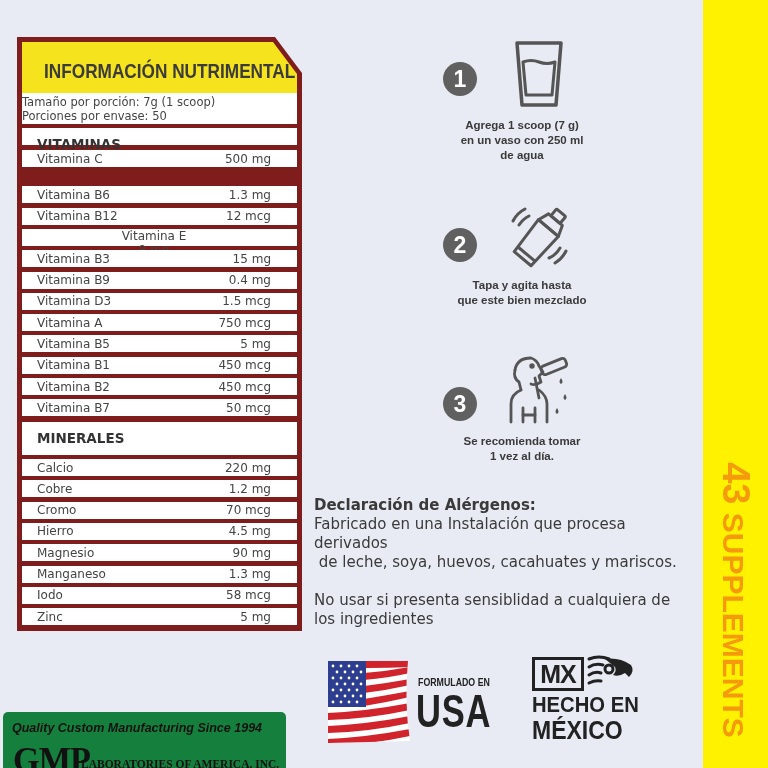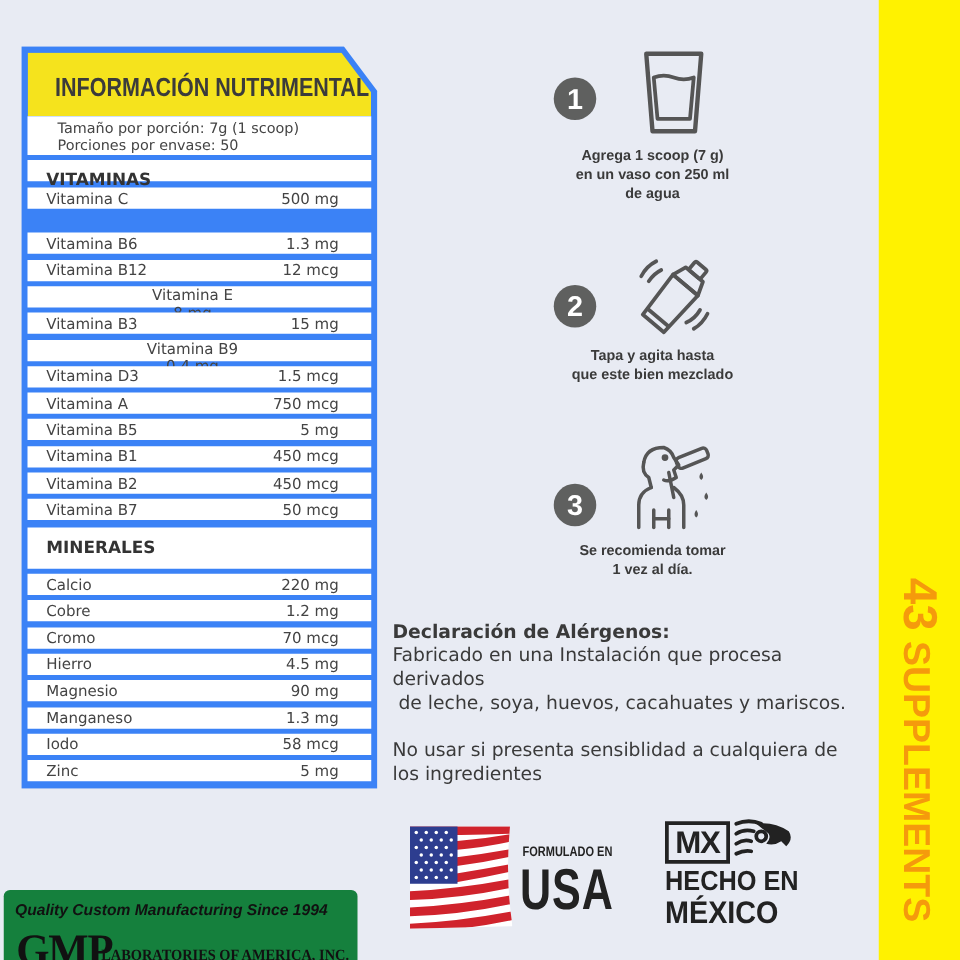--- a/index.html
+++ b/index.html
@@ -5,38 +5,38 @@
   html, body { margin: 0; padding: 0; }
   body {
     width: 768px; height: 768px; overflow: hidden; position: relative;
     background: #e8ebf3;
     font-family: "DejaVu Sans", sans-serif;
     color: #3a3a3a;
   }
   
   .nt {
     position: absolute; left: 17px; top: 37px; width: 285px; height: 594px;
-    background: #3b82f6;
+    background: #7f1d1d;
     clip-path: polygon(0 0, 258px 0, 285px 36px, 285px 100%, 0 100%);
   }
   .nt-head {
     position: absolute; left: 5px; top: 5px; width: 275px; height: 51px;
     background: #f5e31d;
     clip-path: polygon(0 0, 251px 0, 275px 32px, 275px 100%, 0 100%);
   }
   .nt-title {
     position: absolute; left: 22px; top: 17px;
     font-family: "Liberation Sans", sans-serif; font-weight: bold;
     font-size: 21px; letter-spacing: 0px; color: #3b3b3b;
     transform: scaleX(0.82); transform-origin: left center; white-space: nowrap;
   }
   .nt-serving {
     position: absolute; left: 5px; top: 56px; width: 275px; height: 31px;
     background: #ffffff; font-size: 11.5px; line-height: 14px; color: #444;
-    padding: 2px 0 0 24px; box-sizing: border-box;
+    padding: 2px 0 0 0; box-sizing: border-box;
   }
   .nt-section {
     position: absolute; left: 5px; width: 275px; background: #ffffff;
     font-weight: bold; font-size: 13.5px; color: #333; box-sizing: border-box;
     padding-left: 15px;
   }
   .nt-row {
     position: absolute; left: 5px; width: 275px; height: 17px; background: #ffffff;
     font-size: 12px; color: #444; box-sizing: border-box; padding: 0 26px 0 15px;
     display: flex; justify-content: space-between; align-items: center;
@@ -140,21 +140,21 @@
         <span>12 mcg</span>
       </div>
       <div class="nt-row" style="top: 191.9px; flex-direction: column;">
         <span>Vitamina E</span>
         <span>8 mg</span>
       </div>
       <div class="nt-row" style="top: 213.2px;">
         <span>Vitamina B3</span>
         <span>15 mg</span>
       </div>
-      <div class="nt-row" style="top: 234.5px; flex-direction: column;">
+      <div class="nt-row" style="top: 234.5px;">
         <span>Vitamina B9</span>
         <span>0.4 mg</span>
       </div>
       <div class="nt-row" style="top: 255.8px;">
         <span>Vitamina D3</span>
         <span>1.5 mcg</span>
       </div>
       <div class="nt-row" style="top: 277.1px;">
         <span>Vitamina A</span>
         <span>750 mcg</span>

